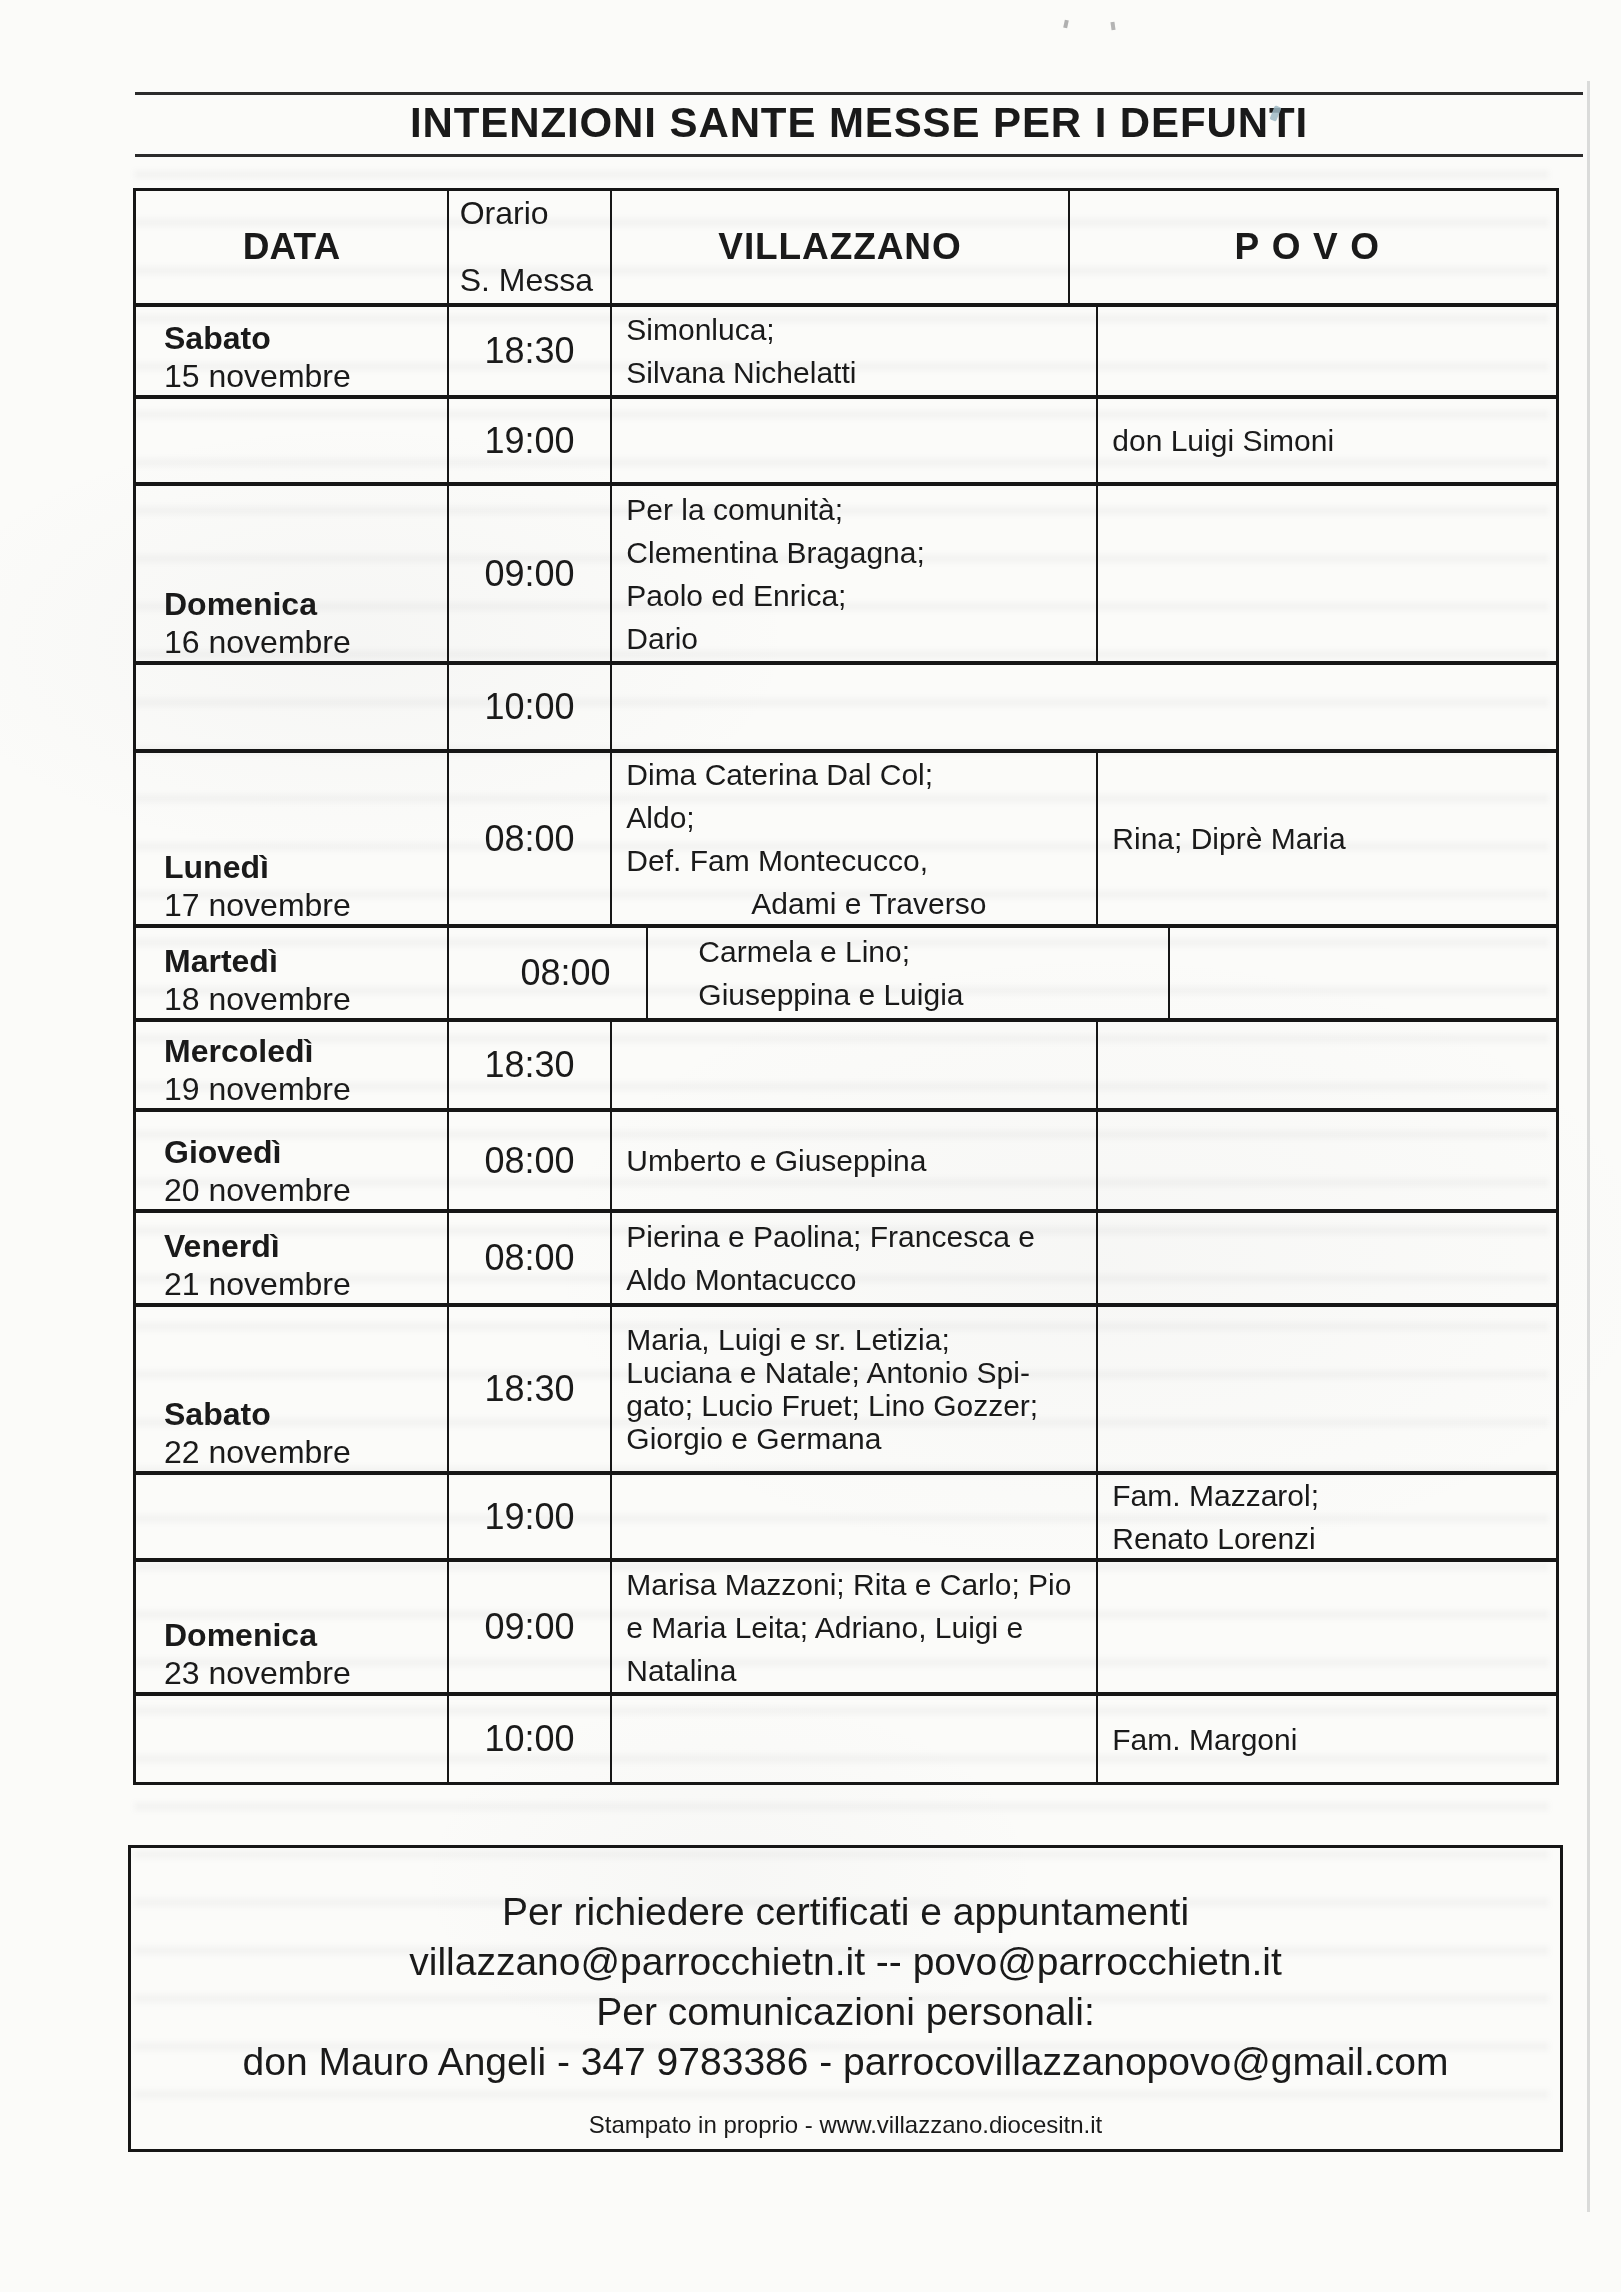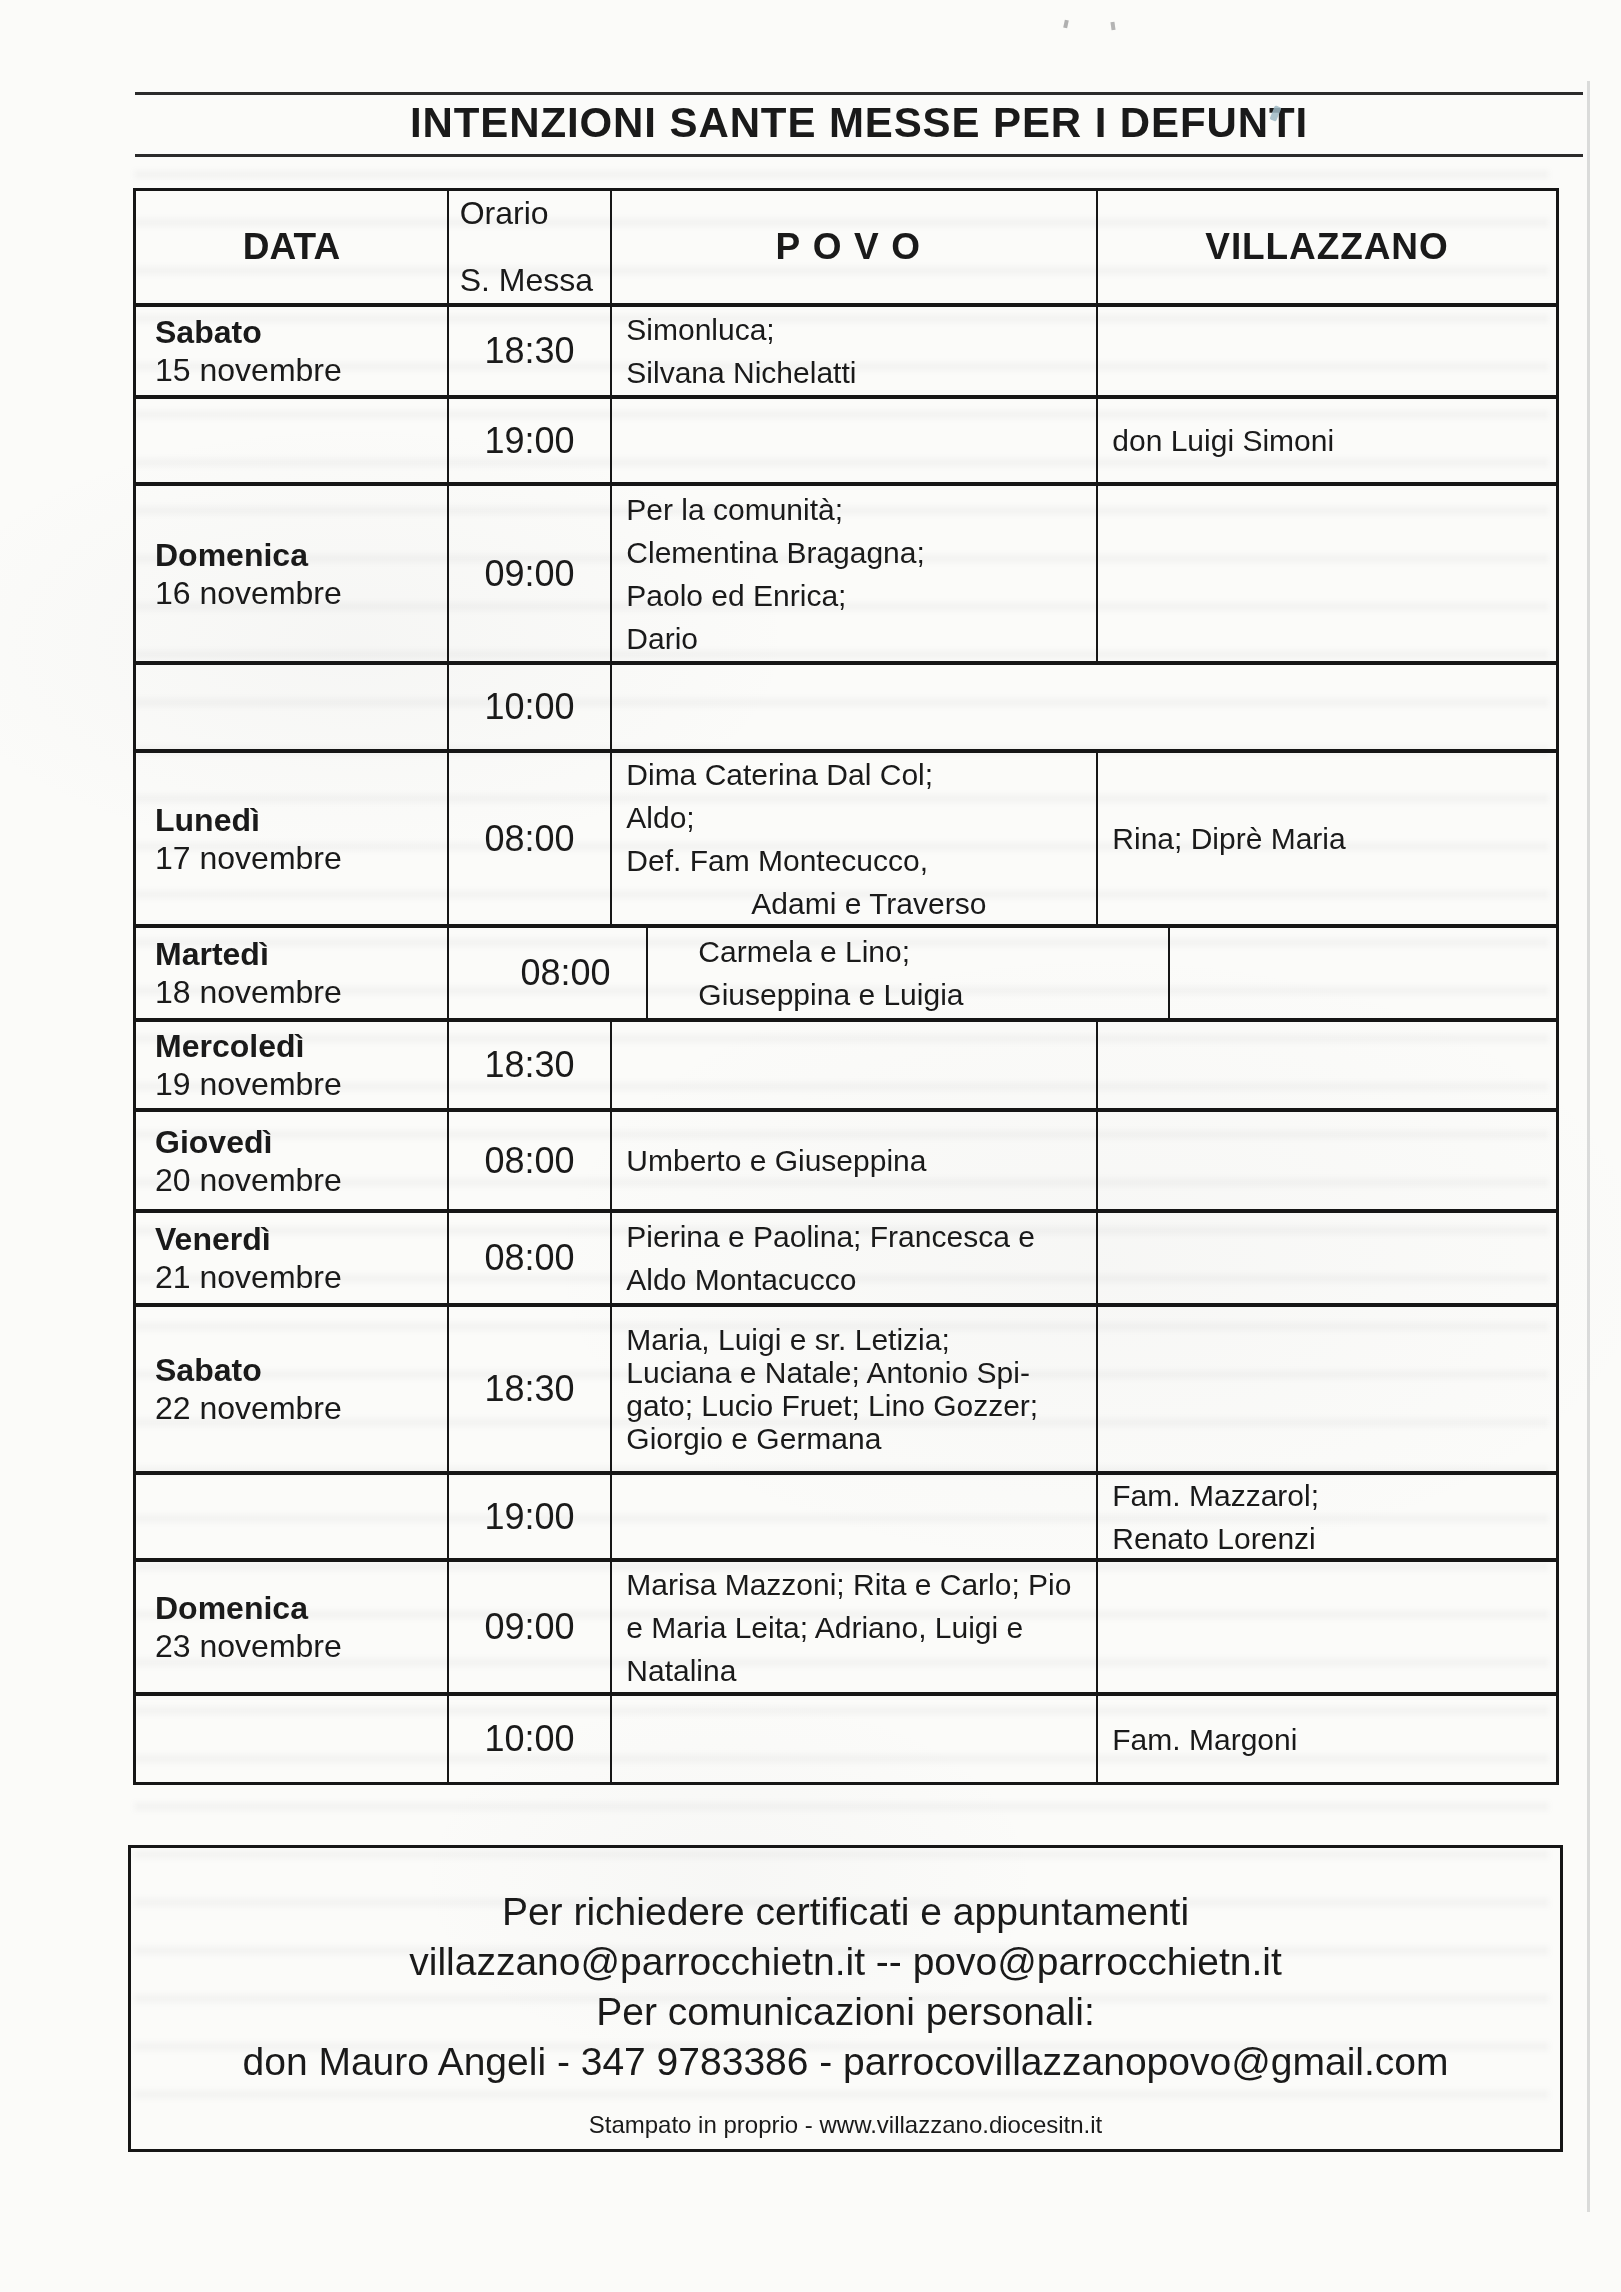--- a/index.html
+++ b/index.html
@@ -54,22 +54,22 @@
     display:flex;align-items:center;justify-content:center;
     font-weight:bold;font-size:37px;
   }
   .h-povo{letter-spacing:12.5px;}
   .h-vill{letter-spacing:0.9px;}
   .h-orario{
     display:flex;flex-direction:column;justify-content:center;
     padding-left:10.7px;font-size:32px;line-height:41px;gap:26px;
   }
   .c-date{
-    display:flex;flex-direction:column;justify-content:center;
-    align-items:flex-start;padding-left:19px;font-size:32px;
+    display:flex;flex-direction:column;justify-content:flex-end;
+    align-items:flex-start;padding-left:28px;font-size:32px;
   }
   .c-date .day{font-weight:bold;}
   .c-date div{white-space:nowrap;line-height:38px;}
   .c-time{display:flex;align-items:center;justify-content:center;font-size:36px;}
   .c-povo,.c-vill{
     display:flex;flex-direction:column;justify-content:center;
     padding-left:14.3px;font-size:30px;
   }
   .c-povo div,.c-vill div{line-height:43px;white-space:nowrap;}
   .tight .c-povo div{line-height:33px;}
@@ -104,22 +104,22 @@
   <div class="title">INTENZIONI SANTE MESSE PER I DEFUNTI</div>
   <div class="rule rule2"></div>
 
   <div class="mass-table">
     <div class="trow header">
       <div class="c cw1 h-data">DATA</div>
       <div class="c cw2 h-orario">
         <div>Orario</div>
         <div>S. Messa</div>
       </div>
+      <div class="c cw4 h-vill">VILLAZZANO</div>
       <div class="c cw3 h-povo">POVO</div>
-      <div class="c cw4 h-vill">VILLAZZANO</div>
     </div>
   <div class="trow" style="height: 92px;">
         <div class="c cw1 c-date">
           <div class="day">Sabato</div>
           <div>15 novembre</div>
         </div>
         <div class="c cw2 c-time">18:30</div>
         <div class="c cw3 c-povo">
           <div>Simonluca;</div>
           <div>Silvana Nichelatti</div>

